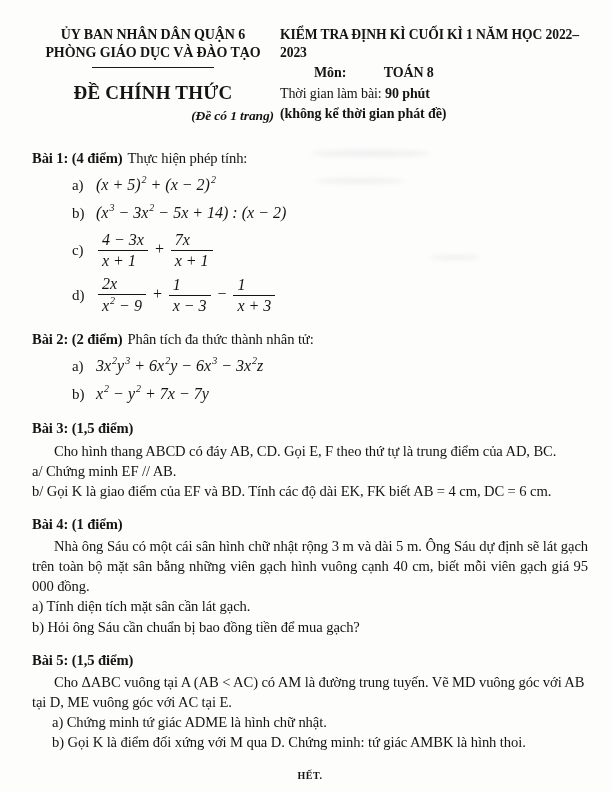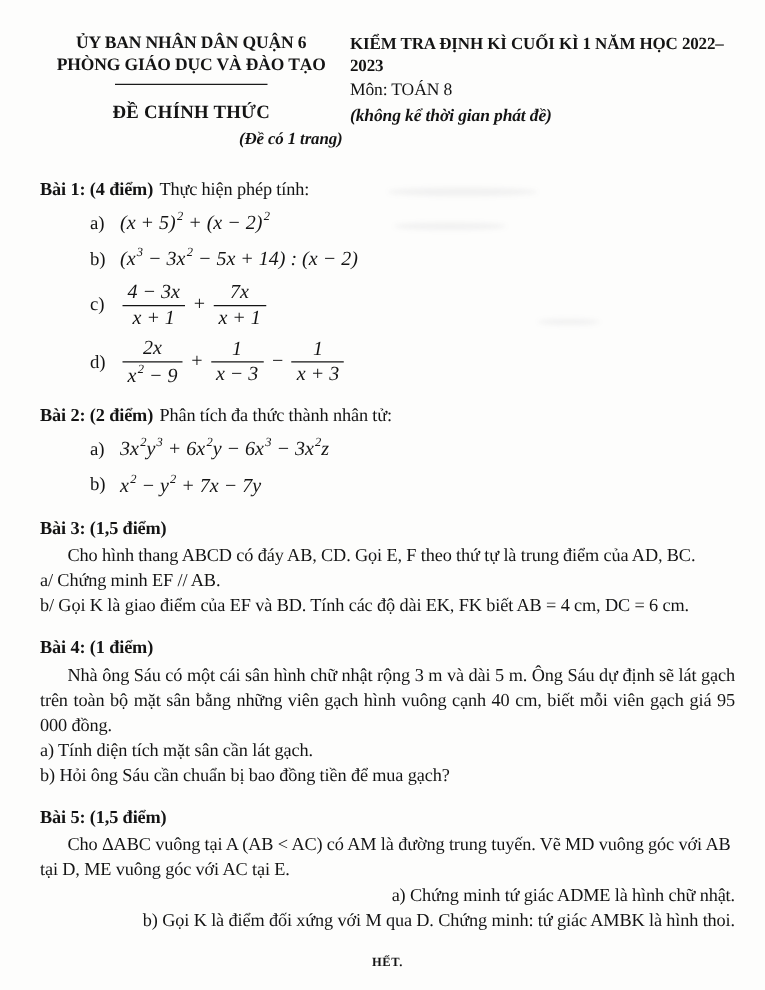--- a/index.html
+++ b/index.html
@@ -10,46 +10,46 @@
     font-size:14.6px;line-height:1.38;letter-spacing:-0.1px;
     position:relative;
   }
   .page{padding:26px 24px 0 32px;position:relative;}
 
   
   .header{display:flex;align-items:flex-start;margin-bottom:22px;}
   .hdr-left{width:242px;text-align:center;flex:none;}
   .hdr-left .org1,.hdr-left .org2{font-weight:bold;font-size:14px;line-height:1.28;text-align:center;}
   .hdr-rule{width:122px;border:none;border-top:1.6px solid #1a1a1a;margin:5px auto 12px;}
-  .hdr-left .exam-type{font-weight:bold;font-size:15px;letter-spacing:.2px;}
+  .hdr-left .exam-type{font-weight:bold;font-size:19px;letter-spacing:.2px;}
   .hdr-left .exam-note{font-weight:bold;font-style:italic;font-size:13.5px;margin-top:1px;text-align:right;}
   .hdr-right{flex:1;padding-left:6px;}
   .hdr-right .exam-title{font-weight:bold;font-size:13.6px;line-height:1.3;}
   .hdr-right .subject{font-size:14px;margin-top:2px;}
-  .hdr-right .subject .b{font-weight:normal;}
+  .hdr-right .subject .b{font-weight:bold;margin-left:34px;}
   .hdr-right .duration{font-size:14px;margin-top:1px;}
   .hdr-right .duration .b{font-weight:bold;}
-  .hdr-right .time-note{font-weight:bold;font-style:italic;font-size:14px;margin-top:1px;}
+  .hdr-right .time-note{font-weight:bold;font-size:14px;margin-top:1px;}
 
   
   .problem{margin-bottom:13px;}
   .pheading{margin:0 0 2px 0;}
   .plabel{font-weight:bold;margin-right:5px;}
   .ptitle{font-weight:normal;}
   .intro{margin:0;text-indent:22px;}
   .intro.just{text-align:justify;}
   .tline{margin:0;}
-  .items-ind .tline{margin-left:30px;text-align:right;}
+  .items-ind .tline{margin-left:20px;}
 
   
   .mitem{display:flex;align-items:center;margin:6px 0 6px 40px;}
   .mitem .ilabel{flex:none;width:24px;font-size:15px;}
   .mexpr{font-style:italic;font-size:16px;letter-spacing:0;}
   .mexpr sup{font-size:10px;position:relative;top:-1px;margin-left:1px;letter-spacing:0;}
-  .frac{display:inline-block;vertical-align:middle;text-align:center;margin:0 2px;line-height:1.12;}
+  .frac{display:inline-block;vertical-align:middle;text-align:left;margin:0 2px;line-height:1.12;}
   .frac .num{display:block;padding:0 4px 1px;}
   .frac .den{display:block;border-top:1.4px solid #141414;padding:1px 4px 0;}
 
   
   .footer{ text-align:center;font-weight:bold;font-size:10px;margin-top:17px;letter-spacing:.5px;}
 
   
   .smudge{position:absolute;background:rgba(90,90,95,0.07);filter:blur(2px);border-radius:50%;}
   .s1{left:310px;top:150px;width:120px;height:7px;}
   .s2{left:315px;top:178px;width:90px;height:6px;}
@@ -68,20 +68,21 @@
     <div class="hdr-left">
       <div class="org1">ỦY BAN NHÂN DÂN QUẬN 6</div>
       <div class="org2">PHÒNG GIÁO DỤC VÀ ĐÀO TẠO</div>
       <hr class="hdr-rule">
       <div class="exam-type">ĐỀ CHÍNH THỨC</div>
       <div class="exam-note">(Đề có 1 trang)</div>
     </div>
     <div class="hdr-right">
       <div class="exam-title">KIỂM TRA ĐỊNH KÌ CUỐI KÌ 1 NĂM HỌC 2022–2023</div>
       <div class="subject"><span class="b">Môn: </span><span class="b">TOÁN 8</span></div>
+      <div class="duration"><span>Thời gian làm bài: </span><span class="b">90 phút</span></div>
       <div class="time-note">(không kể thời gian phát đề)</div>
     </div>
   </div>
 
   <div class="problem">
     <p class="pheading"><span class="plabel">Bài 1: (4 điểm)</span><span class="ptitle">Thực hiện phép tính:</span></p>
     <div class="mitem">
       <span class="ilabel">a)</span>
       <span class="mexpr"><span>(x + 5)</span><sup>2</sup><span> + (x − 2)</span><sup>2</sup></span>
     </div>

